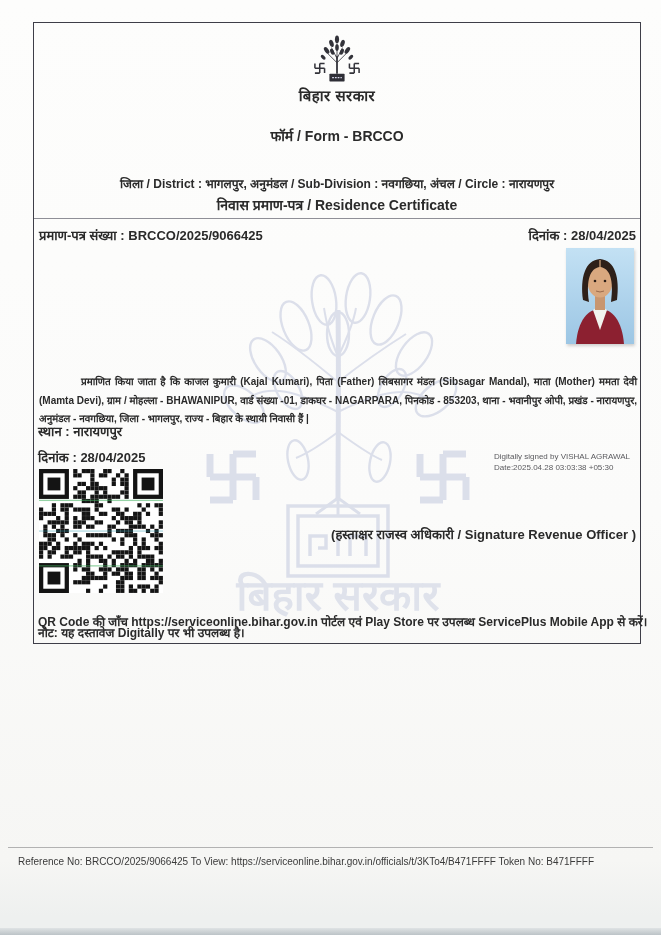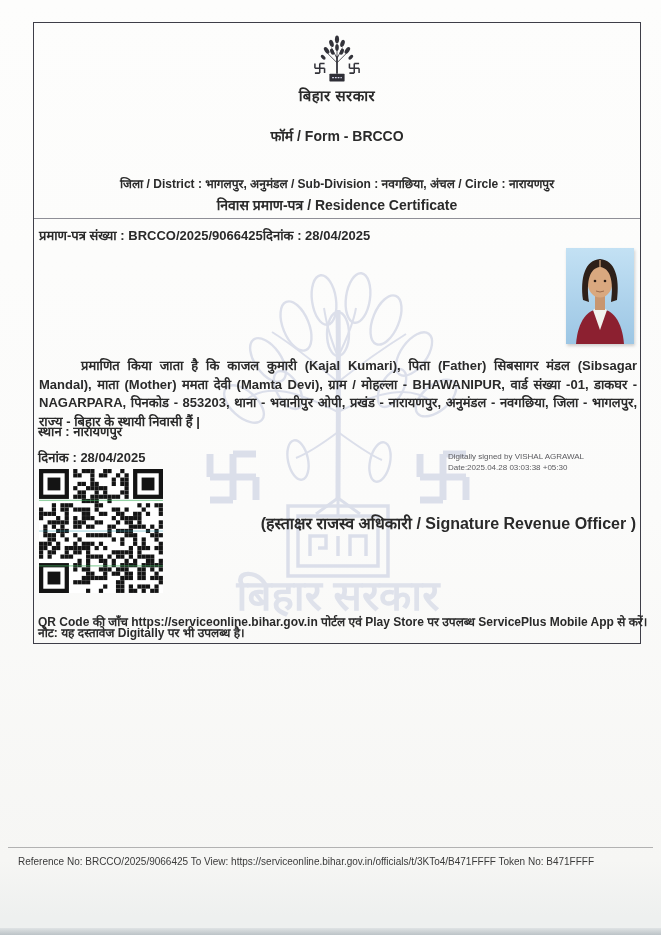--- a/index.html
+++ b/index.html
@@ -11,29 +11,29 @@
   .wm{position:absolute;left:148px;top:262px;width:392px;height:358px;opacity:.62;pointer-events:none;}
   .cert-box{position:absolute;left:33px;top:22px;width:606px;height:620px;border:1.6px solid #3e3e48;}
   .center{position:absolute;left:0;width:100%;text-align:center;}
   .b{font-weight:bold;}
   .org-hi{top:62px;font-size:15px;letter-spacing:.5px;}
   .org-en{top:81px;font-size:17px;letter-spacing:.2px;}
   .form-no{top:103px;font-size:14px;}
   .doc-title{top:132px;font-size:14px;margin-top:40px;}
   .region{top:152px;font-size:12px;}
   .divider{position:absolute;left:0;top:195px;width:100%;border-top:1px solid #8f8f97;}
-  .numrow{position:absolute;left:5px;right:4px;top:203px;font-size:13px;display:flex;}
+  .numrow{position:absolute;left:5px;right:4px;top:203px;font-size:13px;display:flex;justify-content:space-between;}
   .photo{position:absolute;left:532px;top:225px;width:68px;height:96px;box-shadow:1px 2px 3px rgba(0,0,0,.18);}
-  .body-par{position:absolute;left:5px;top:334px;width:598px;font-size:13px;line-height:18.5px;
+  .body-par{position:absolute;left:5px;top:350px;width:598px;font-size:10px;line-height:18.5px;
     text-align:justify;text-indent:42px;}
   .place{position:absolute;left:4px;top:399px;font-size:13px;}
   .date2{position:absolute;left:4px;top:425px;font-size:13px;}
   .qr{position:absolute;left:5px;top:446px;width:124px;height:124px;background:#fff;}
-  .digsig{position:absolute;left:414px;top:428px;font-size:8px;color:#5a5a5e;line-height:11px;}
-  .sigline{position:absolute;right:4px;top:489px;font-size:16px;text-align:left;}
+  .digsig{position:absolute;left:460px;top:428px;font-size:8px;color:#5a5a5e;line-height:11px;}
+  .sigline{position:absolute;right:4px;top:502px;font-size:13px;text-align:left;}
   .notes{position:absolute;left:4px;top:594px;font-size:12px;line-height:11px;white-space:nowrap;}
   .foot-rule{position:absolute;left:8px;top:847px;width:645px;border-top:1px solid #b2b2b2;}
   .ref{position:absolute;left:18px;top:856px;font-size:10px;color:#3a3a3a;white-space:nowrap;text-align:center;}
   .bottom-strip{position:absolute;left:0;bottom:0;width:100%;height:7px;
     background:linear-gradient(180deg,#dfe3e4,#bcc3c7);}
 </style>
 </head>
 <body>
 
 <div class="page">

